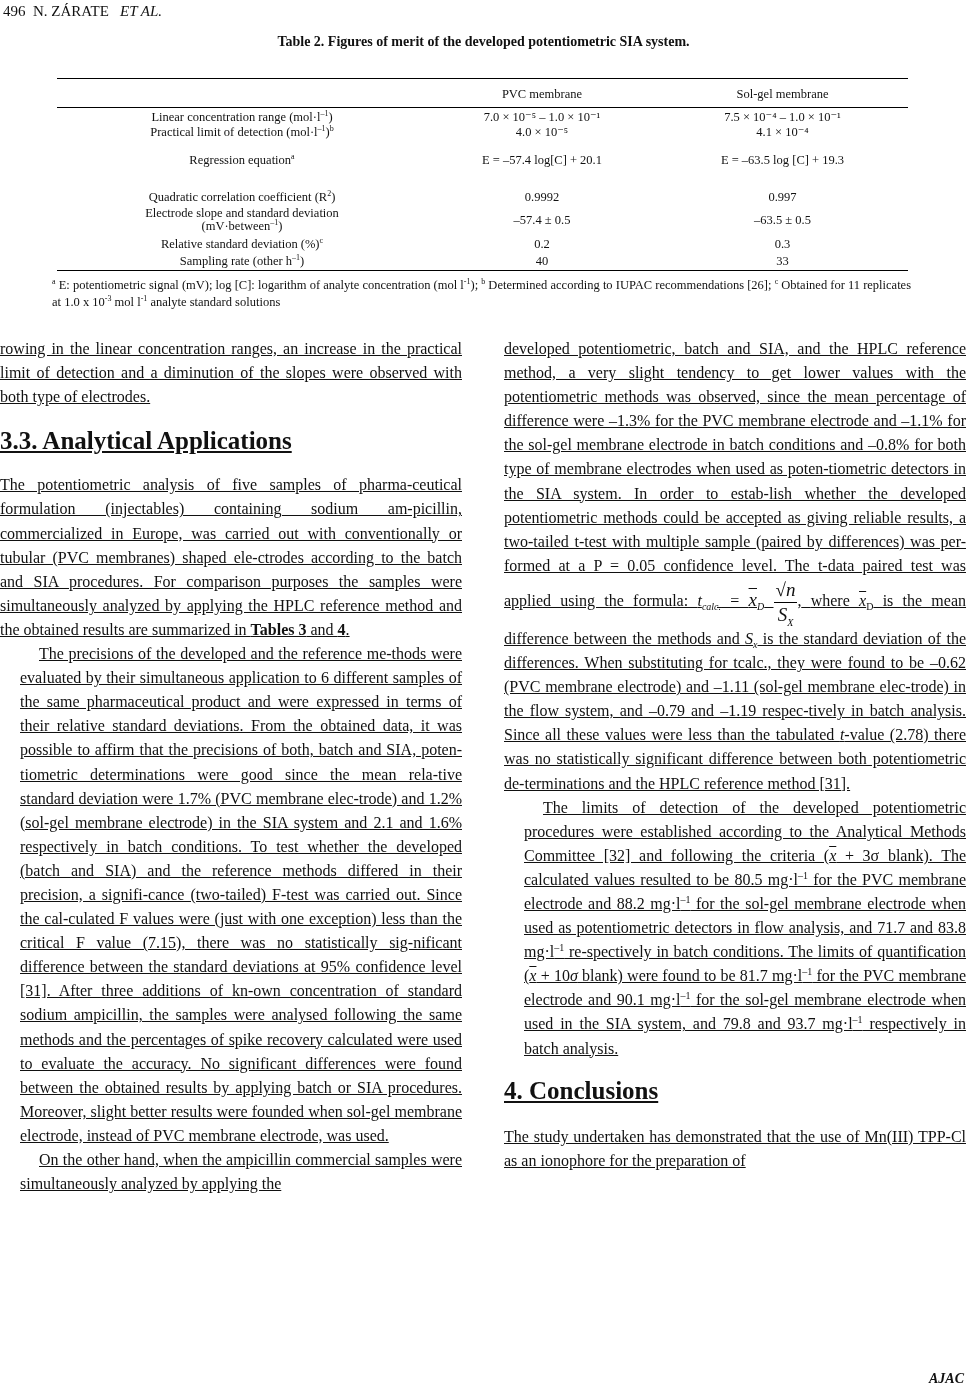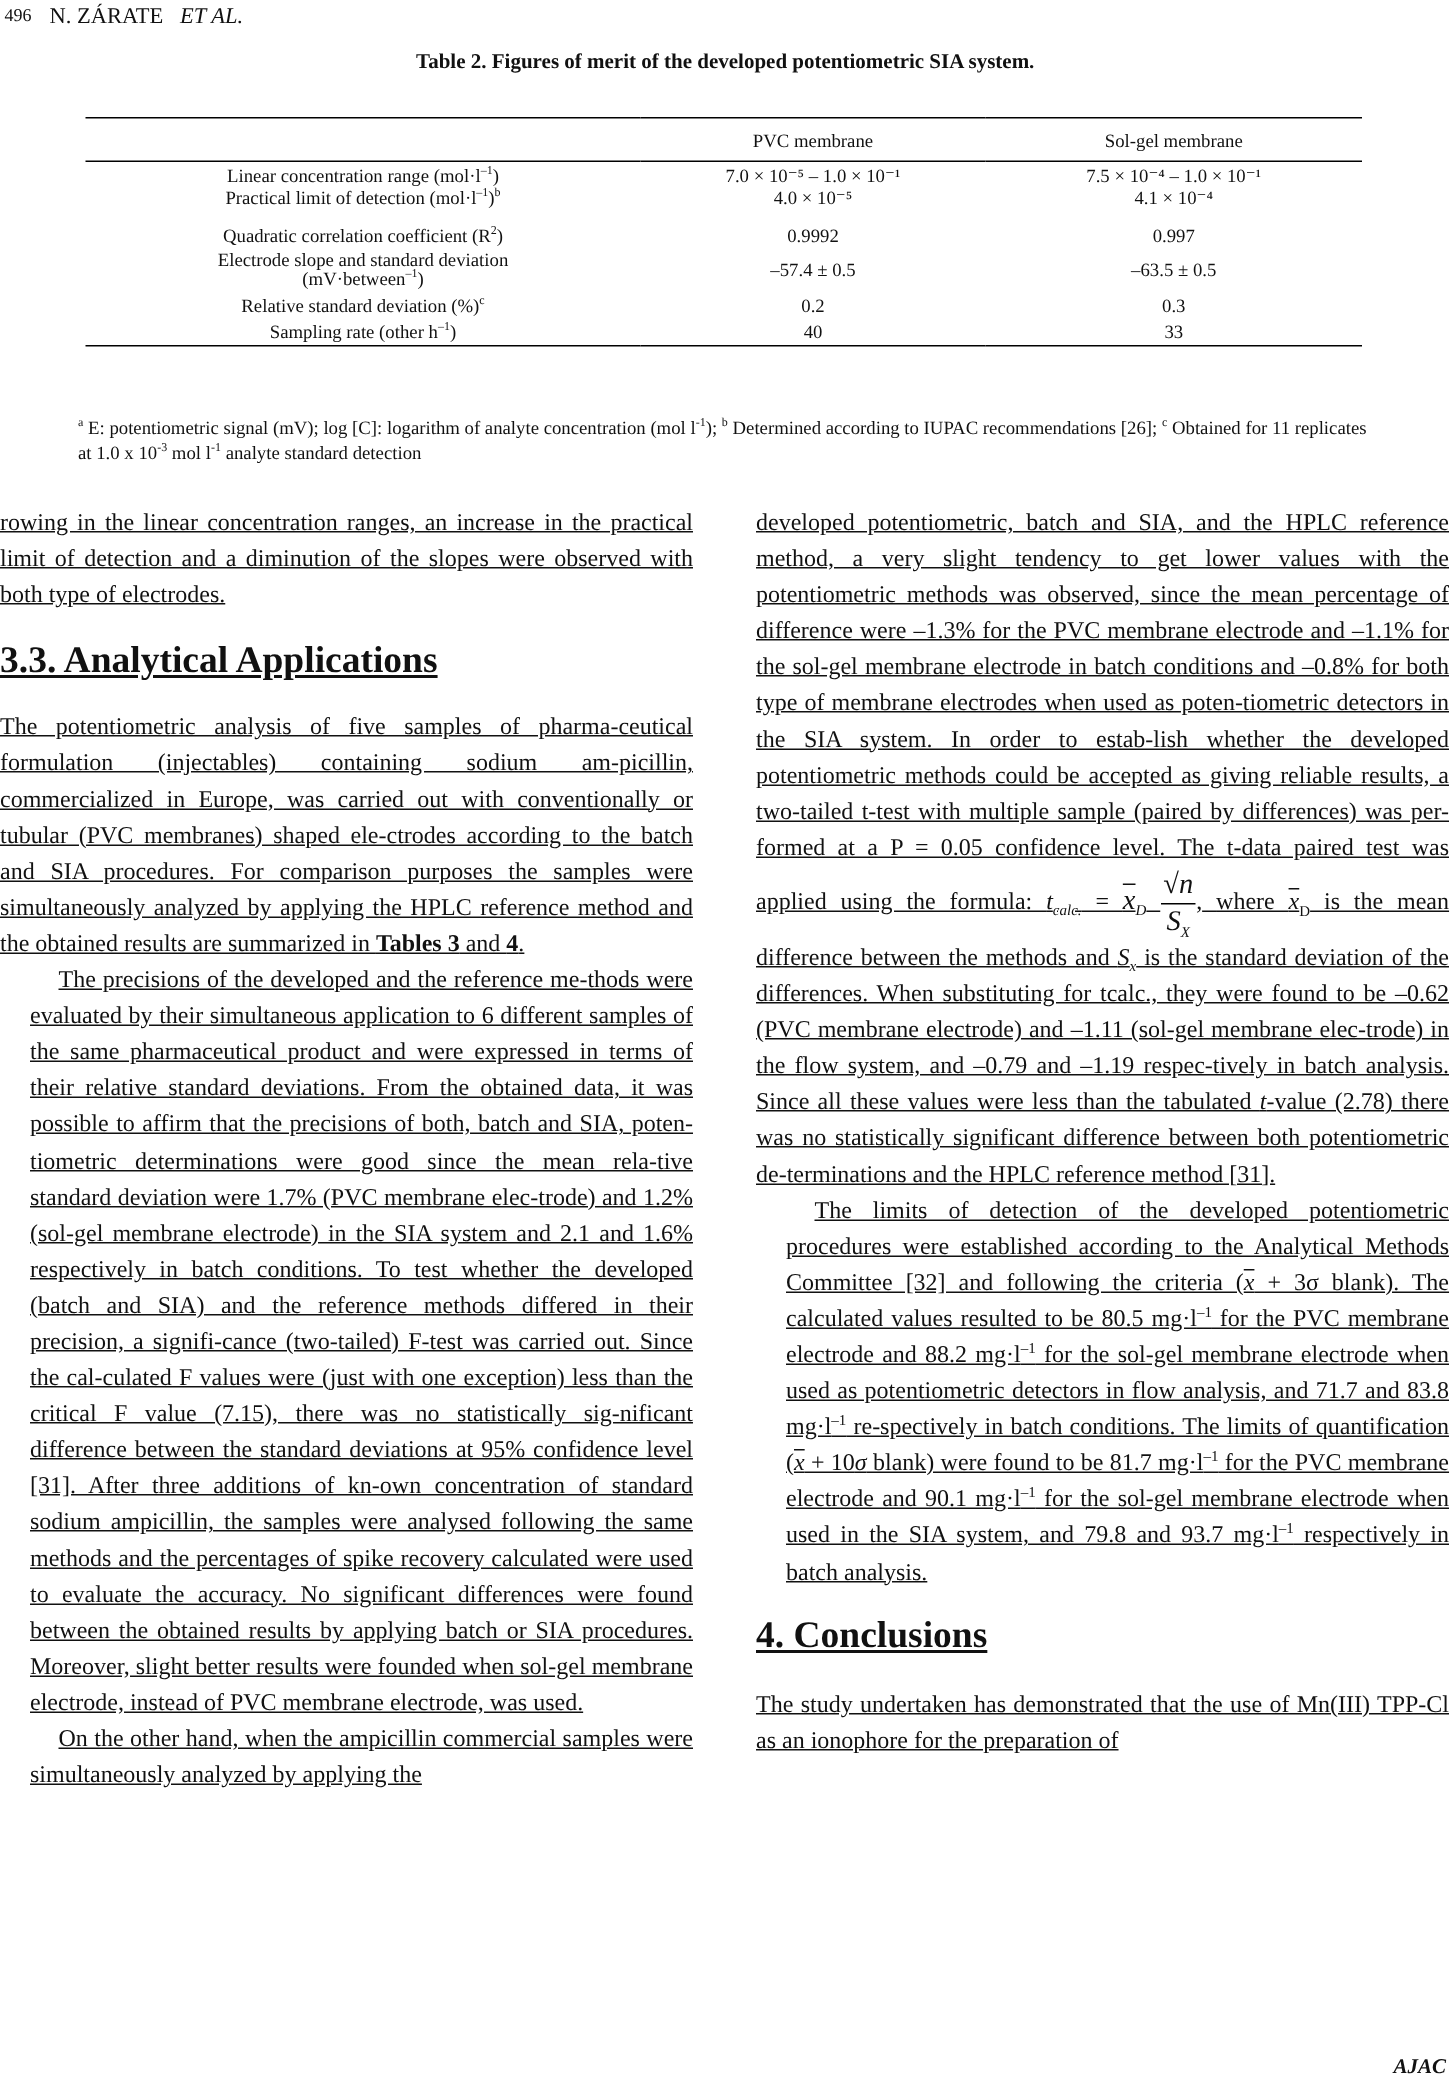--- a/index.html
+++ b/index.html
@@ -1,19 +1,19 @@
 <!DOCTYPE html>
 <html><head>
 <meta charset="utf-8">
 <style>
   html, body { margin: 0; padding: 0; background: #fff; }
   body { width: 967px; height: 1390px; position: relative; overflow: hidden;
          font-family: "Liberation Serif", "DejaVu Serif", serif; color: #111; }
   .header { position: absolute; top: 0; left: 0; width: 967px; height: 24px; }
-  .page-num { position: absolute; left: 3px; top: 3px; font-size: 12px; }
+  .page-num { position: absolute; left: 3px; top: 3px; font-size: 15px; }
   .running-head { position: absolute; left: 0; width: 967px; top: 3px; font-size: 15px; padding-left: 33px; }
   .running-head i { font-style: italic; }
   .table-caption { position: absolute; top: 34px; left: 0; width: 967px; text-align: center;
                    font-weight: bold; font-size: 14px; }
   .tbl { position: absolute; left: 57px; top: 78px; width: 851px; border-collapse: collapse; font-size: 12.5px; }
   .tbl td, .tbl th { padding: 0; text-align: center; font-weight: normal; line-height: 13px; }
   .tbl thead th { height: 26px; border-top: 1.5px solid #000; border-bottom: 1.5px solid #000; vertical-align: middle; padding-top: 2px; }
   .tbl .c0 { width: 370px; }
   .tbl .c1 { width: 230px; }
   .tbl .c2 { width: 251px; }
@@ -62,20 +62,25 @@
     <tr style="height:14px">
       <td style="padding-top:3px"><span>Linear concentration range (mol·l</span><sup>–1</sup><span>)</span></td>
       <td style="padding-top:3px">7.0 × 10⁻⁵ – 1.0 × 10⁻¹</td>
       <td style="padding-top:3px">7.5 × 10⁻⁴ – 1.0 × 10⁻¹</td>
     </tr>
     <tr style="height:16px">
       <td><span>Practical limit of detection (mol·l</span><sup>–1</sup><span>)</span><sup>b</sup></td>
       <td>4.0 × 10⁻⁵</td>
       <td>4.1 × 10⁻⁴</td>
     </tr>
+    <tr style="height:40px">
+      <td><span>Regression equation</span><sup>a</sup></td>
+      <td>E = –57.4 log[C] + 20.1</td>
+      <td>E = –63.5 log [C] + 19.3</td>
+    </tr>
     <tr style="height:24px">
       <td style="vertical-align:bottom"><span>Quadratic correlation coefficient (R</span><sup>2</sup><span>)</span></td>
       <td style="vertical-align:bottom">0.9992</td>
       <td style="vertical-align:bottom">0.997</td>
     </tr>
     <tr style="height:32px">
       <td><span>Electrode slope and standard deviation</span><br><span>(mV·between</span><sup>–1</sup><span>)</span></td>
       <td>–57.4 ± 0.5</td>
       <td>–63.5 ± 0.5</td>
     </tr>
@@ -86,21 +91,21 @@
     </tr>
     <tr class="last" style="height:17px">
       <td><span>Sampling rate (other h</span><sup>–1</sup><span>)</span></td>
       <td>40</td>
       <td>33</td>
     </tr>
   </tbody>
 </table>
 
 <div class="tfoot">
-  <sup>a</sup><span> E: potentiometric signal (mV); log [C]: logarithm of analyte concentration (mol l</span><sup>-1</sup><span>); </span><sup>b</sup><span> Determined according to IUPAC recommendations [26]; </span><sup>c</sup><span> Obtained for 11 replicates at 1.0 x 10</span><sup>-3</sup><span> mol l</span><sup>-1</sup><span> analyte standard detection</span>
+  <sup>a</sup><span> E: potentiometric signal (mV); log [C]: logarithm of analyte concentration (mol l</span><sup>-1</sup><span>); </span><sup>b</sup><span> Determined according to IUPAC recommendations [26]; </span><sup>c</sup><span> Obtained for 11 replicates at 1.0 x 10</span><sup>-3</sup><span> mol l</span><sup>-1</sup><span> analyte standard solutions</span>
 </div>
 
 <div class="col col-left">
   <p>rowing in the linear concentration ranges, an increase in the practical limit of detection and a diminution of the slopes were observed with both type of electrodes.</p>
   <p style="height:20px"></p>
   <h3 class="section-h">3.3. Analytical Applications</h3>
   <p style="height:20px"></p>
   <p><span>The potentiometric analysis of five samples of pharma-ceutical formulation (injectables) containing sodium am-picillin, commercialized in Europe, was carried out with conventionally or tubular (PVC membranes) shaped ele-ctrodes according to the batch and SIA procedures. For comparison purposes the samples were simultaneously analyzed by applying the HPLC reference method and the obtained results are summarized in </span><span class="bold">Tables 3</span><span> and </span><span class="bold">4</span><span>.</span></p>
   <p class="indent">The precisions of the developed and the reference me-thods were evaluated by their simultaneous application to 6 different samples of the same pharmaceutical product and were expressed in terms of their relative standard deviations. From the obtained data, it was possible to affirm that the precisions of both, batch and SIA, poten-tiometric determinations were good since the mean rela-tive standard deviation were 1.7% (PVC membrane elec-trode) and 1.2% (sol-gel membrane electrode) in the SIA system and 2.1 and 1.6% respectively in batch conditions. To test whether the developed (batch and SIA) and the reference methods differed in their precision, a signifi-cance (two-tailed) F-test was carried out. Since the cal-culated F values were (just with one exception) less than the critical F value (7.15), there was no statistically sig-nificant difference between the standard deviations at 95% confidence level [31]. After three additions of kn-own concentration of standard sodium ampicillin, the samples were analysed following the same methods and the percentages of spike recovery calculated were used to evaluate the accuracy. No significant differences were found between the obtained results by applying batch or SIA procedures. Moreover, slight better results were founded when sol-gel membrane electrode, instead of PVC membrane electrode, was used.</p>
   <p class="indent">On the other hand, when the ampicillin commercial samples were simultaneously analyzed by applying the</p>

